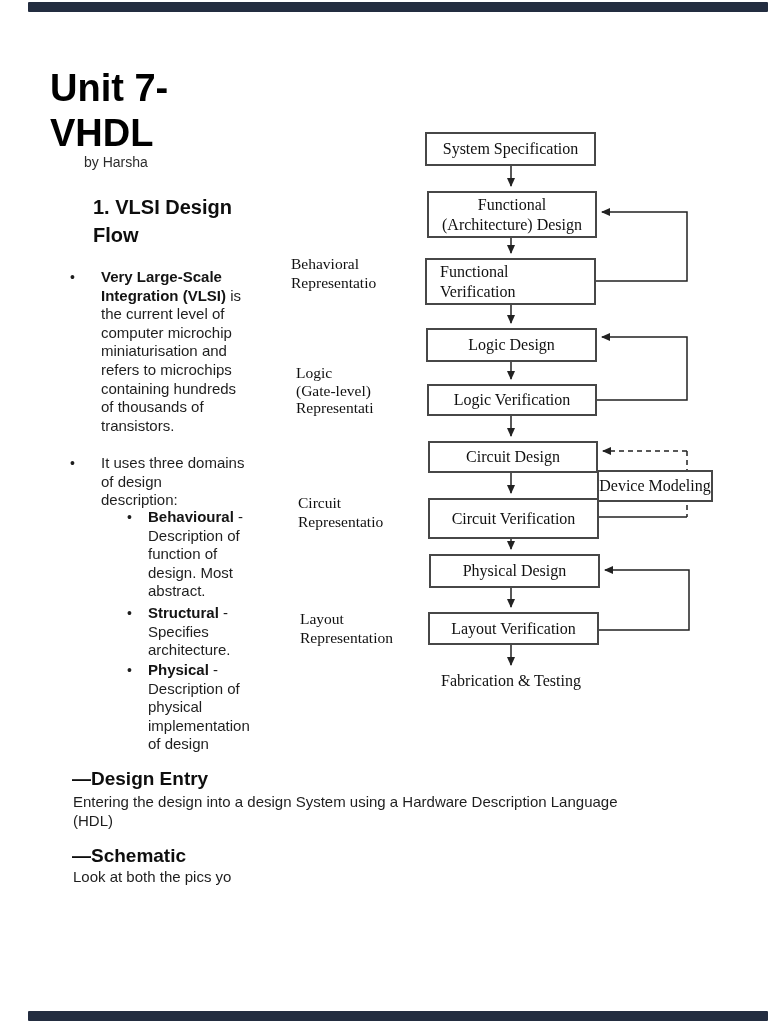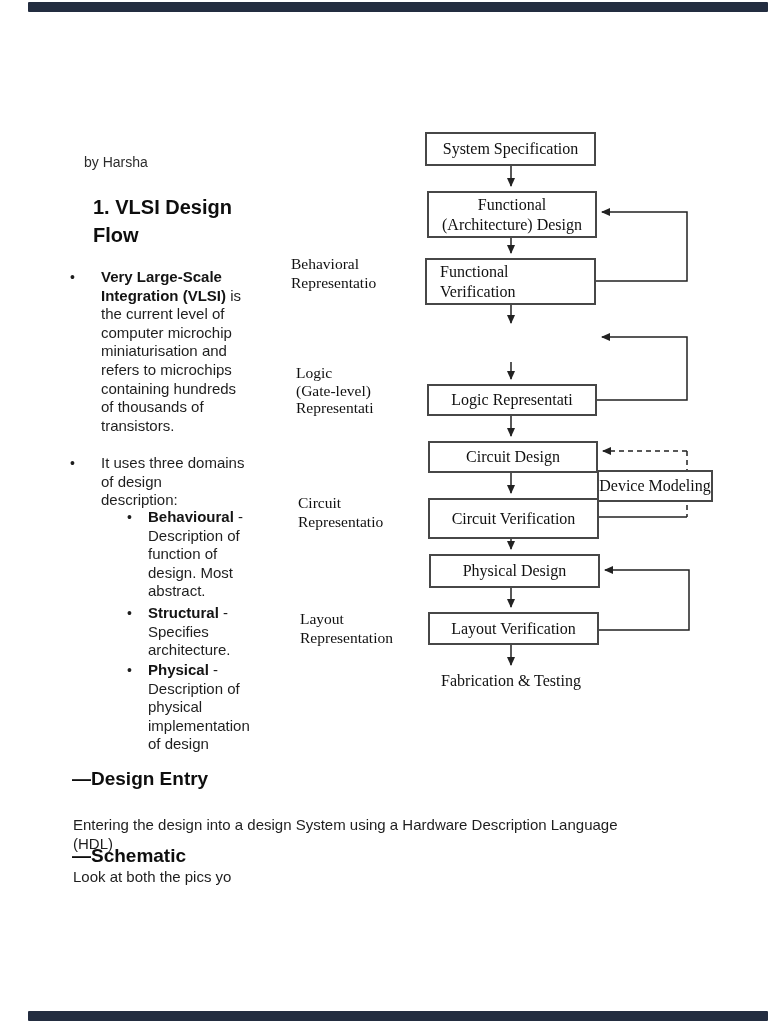--- a/index.html
+++ b/index.html
@@ -36,20 +36,24 @@
   svg.connectors { position:absolute; left:0; top:0; pointer-events:none; }
 </style>
 </head>
 <body>
 
 <div class="page">
 
   <div class="edge-bar" style="top: 2px; background-color: rgb(35, 45, 64);"></div>
   <div class="edge-bar" style="top: 1011px; background-color: rgb(35, 45, 64);"></div>
 
+  <div class="abs doc-title">
+    <div>Unit 7-</div>
+    <div>VHDL</div>
+  </div>
   <div class="abs byline">by Harsha</div>
 
   <div class="abs h1">
     <div>1. VLSI Design</div>
     <div>Flow</div>
   </div>
 
   <div class="abs marker" style="left:70px;top:268px;">•</div>
   <div class="abs body-txt" style="left:101px;top:268px;">
       <div class="tl"><b>Very Large-Scale</b></div>
@@ -127,22 +131,25 @@
     <div>System Specification</div>
   </div>
   <div class="fbox" style="left:427px;top:191px;width:170px;height:47px;">
     <div>Functional</div>
     <div>(Architecture) Design</div>
   </div>
   <div class="fbox left-align" style="left:425px;top:258px;width:171px;height:47px;">
     <div>Functional</div>
     <div>Verification</div>
   </div>
+  <div class="fbox" style="left:426px;top:328px;width:171px;height:34px;">
+    <div>Logic Design</div>
+  </div>
   <div class="fbox" style="left:427px;top:384px;width:170px;height:32px;">
-    <div>Logic Representati</div>
+    <div>Logic Verification</div>
   </div>
   <div class="fbox" style="left:428px;top:441px;width:170px;height:32px;">
     <div>Circuit Design</div>
   </div>
   <div class="fbox" style="left:597px;top:470px;width:116px;height:32px;">
     <div>Device Modeling</div>
   </div>
   <div class="fbox" style="left:428px;top:498px;width:171px;height:41px;">
     <div>Circuit Verification</div>
   </div>
@@ -167,21 +174,21 @@
       <div class="tl">Representatio</div>
     </div>
   <div class="slabel" style="left:300px;top:609px;">
       <div class="tl">Layout</div>
       <div class="tl">Representation</div>
     </div>
 
   <div class="terminal" style="left:411px;top:672px;width:200px;">Fabrication &amp; Testing</div>
 
   <div class="abs h2" style="left:72px;top:768px;">—Design Entry</div>
-  <div class="abs body-txt" style="left:73px;top:793px;margin-top:23px;">
+  <div class="abs body-txt" style="left:73px;top:793px;">
       <div class="tl">Entering the design into a design System using a Hardware Description Language</div>
       <div class="tl">(HDL)</div>
     </div>
 
   <div class="abs h2" style="left:72px;top:845px;">—Schematic</div>
   <div class="abs body-txt" style="left:73px;top:868px;">
       <div class="tl">Look at both the pics yo</div>
     </div>
 
 </div>

